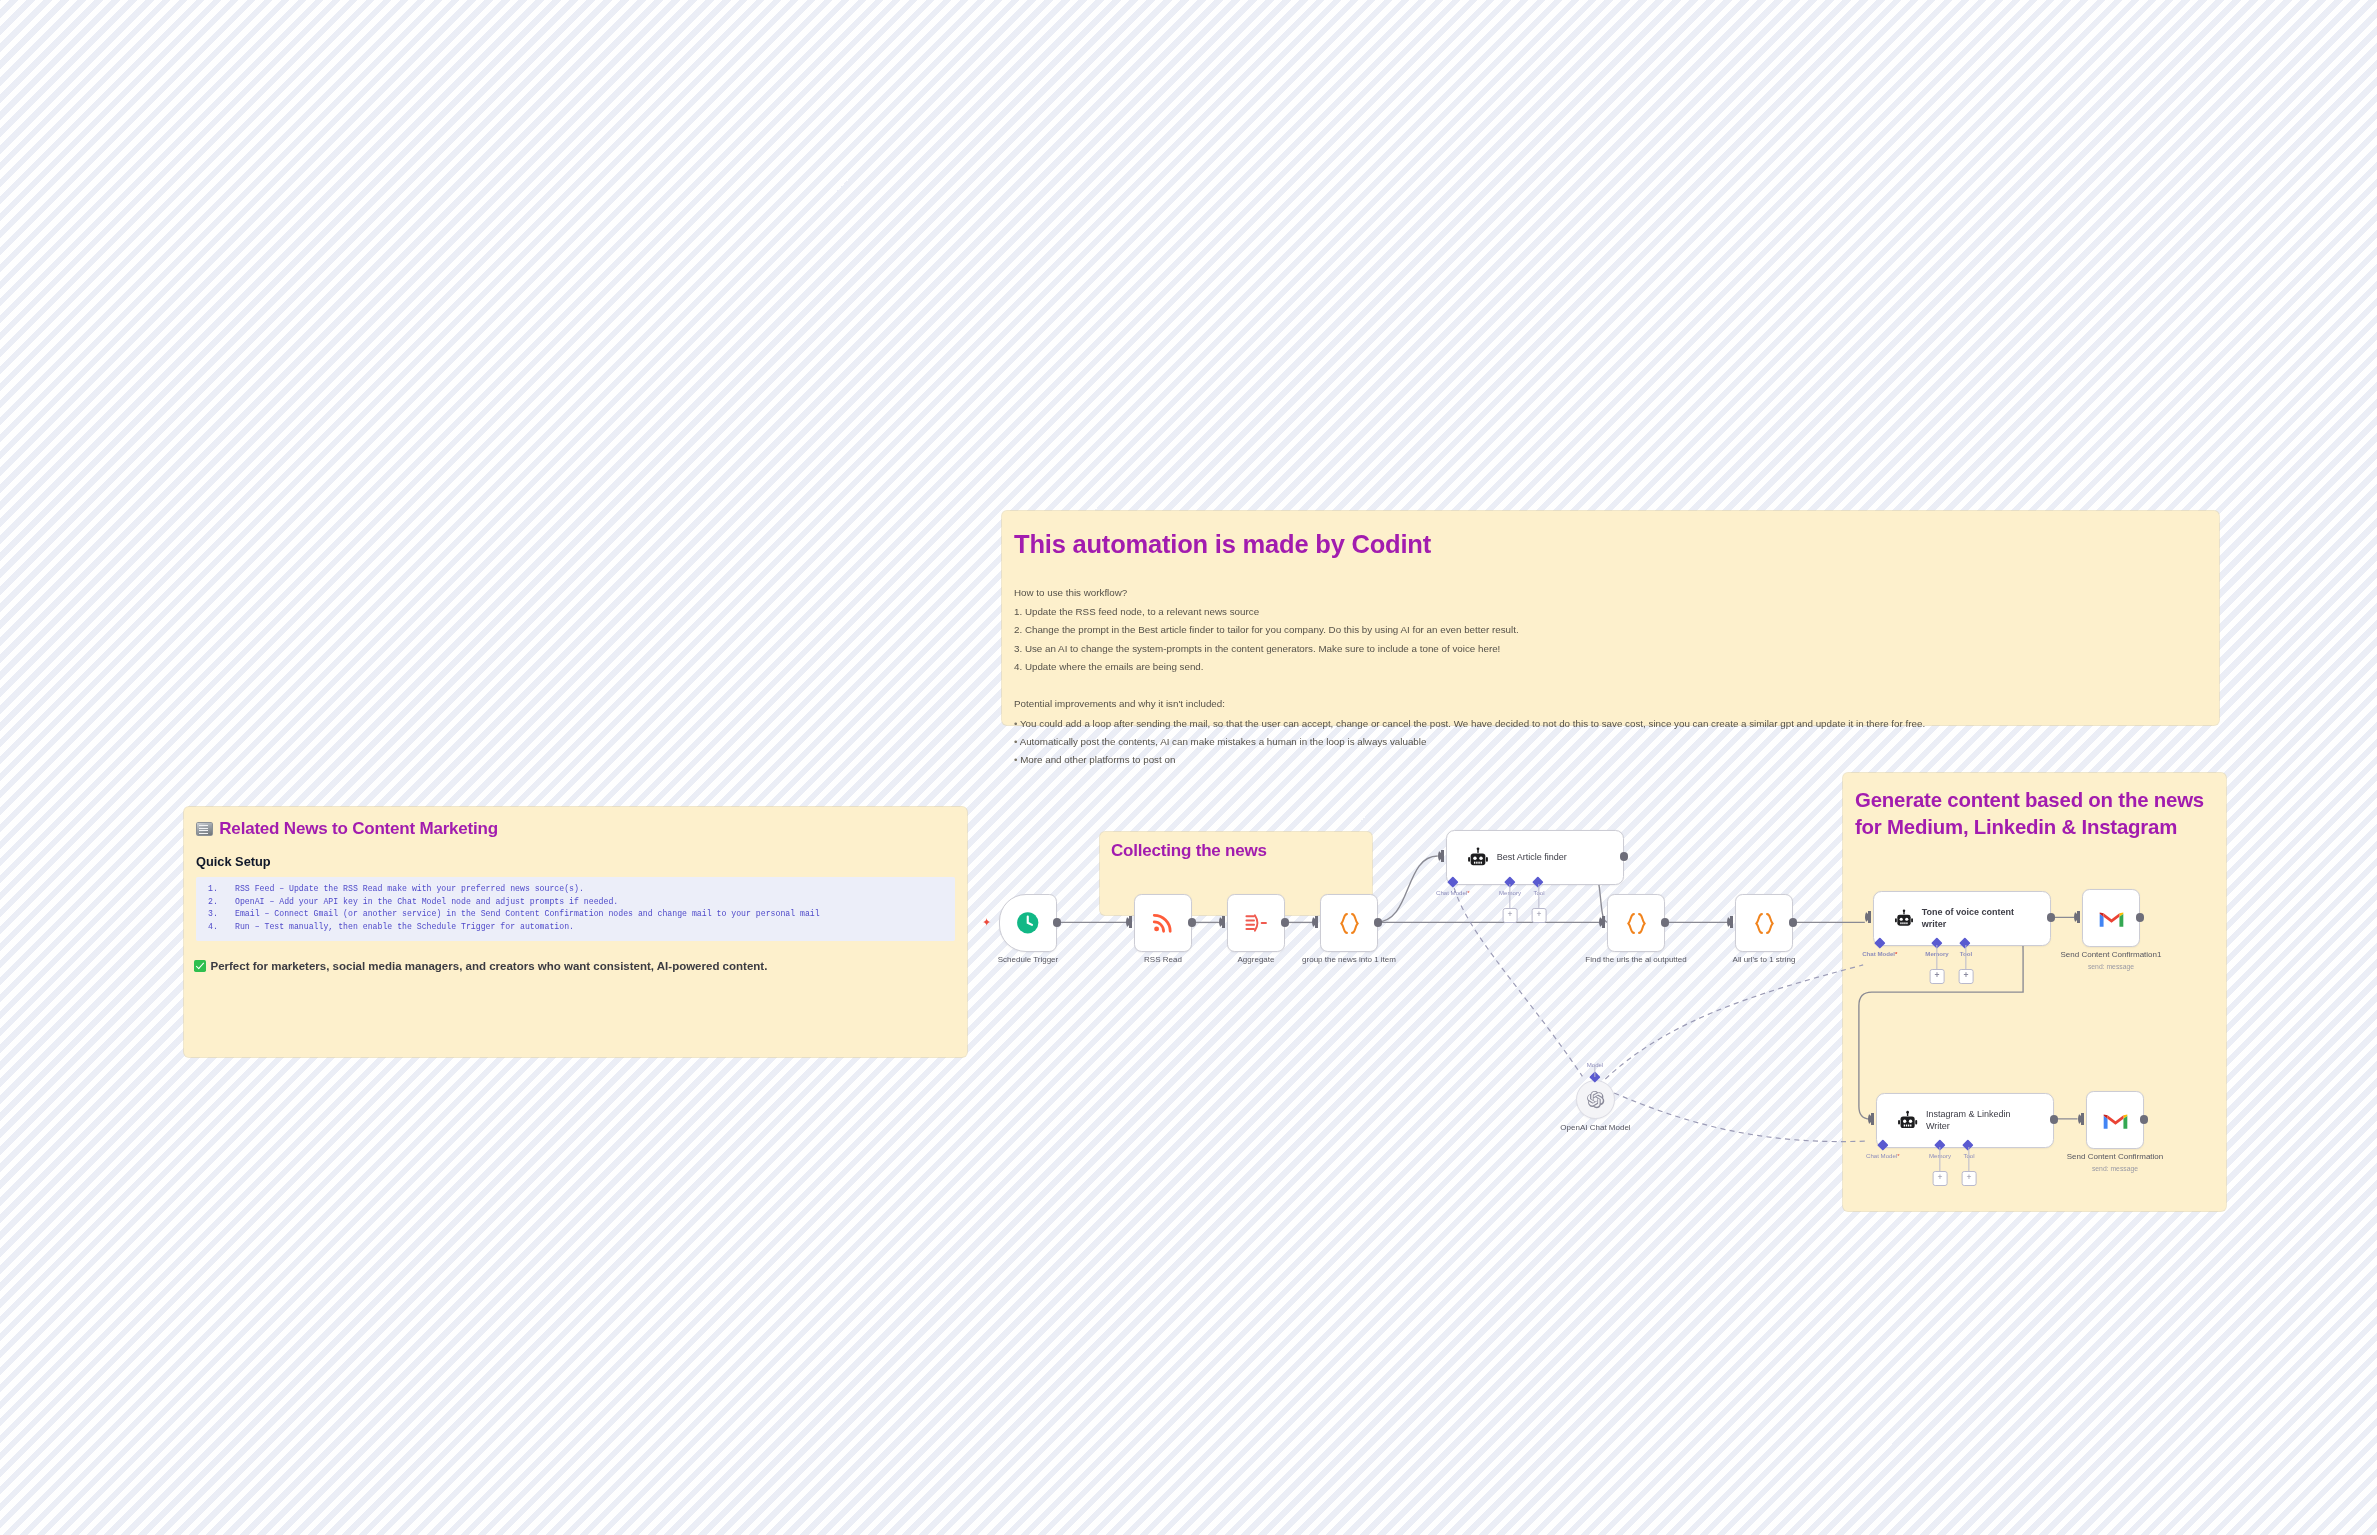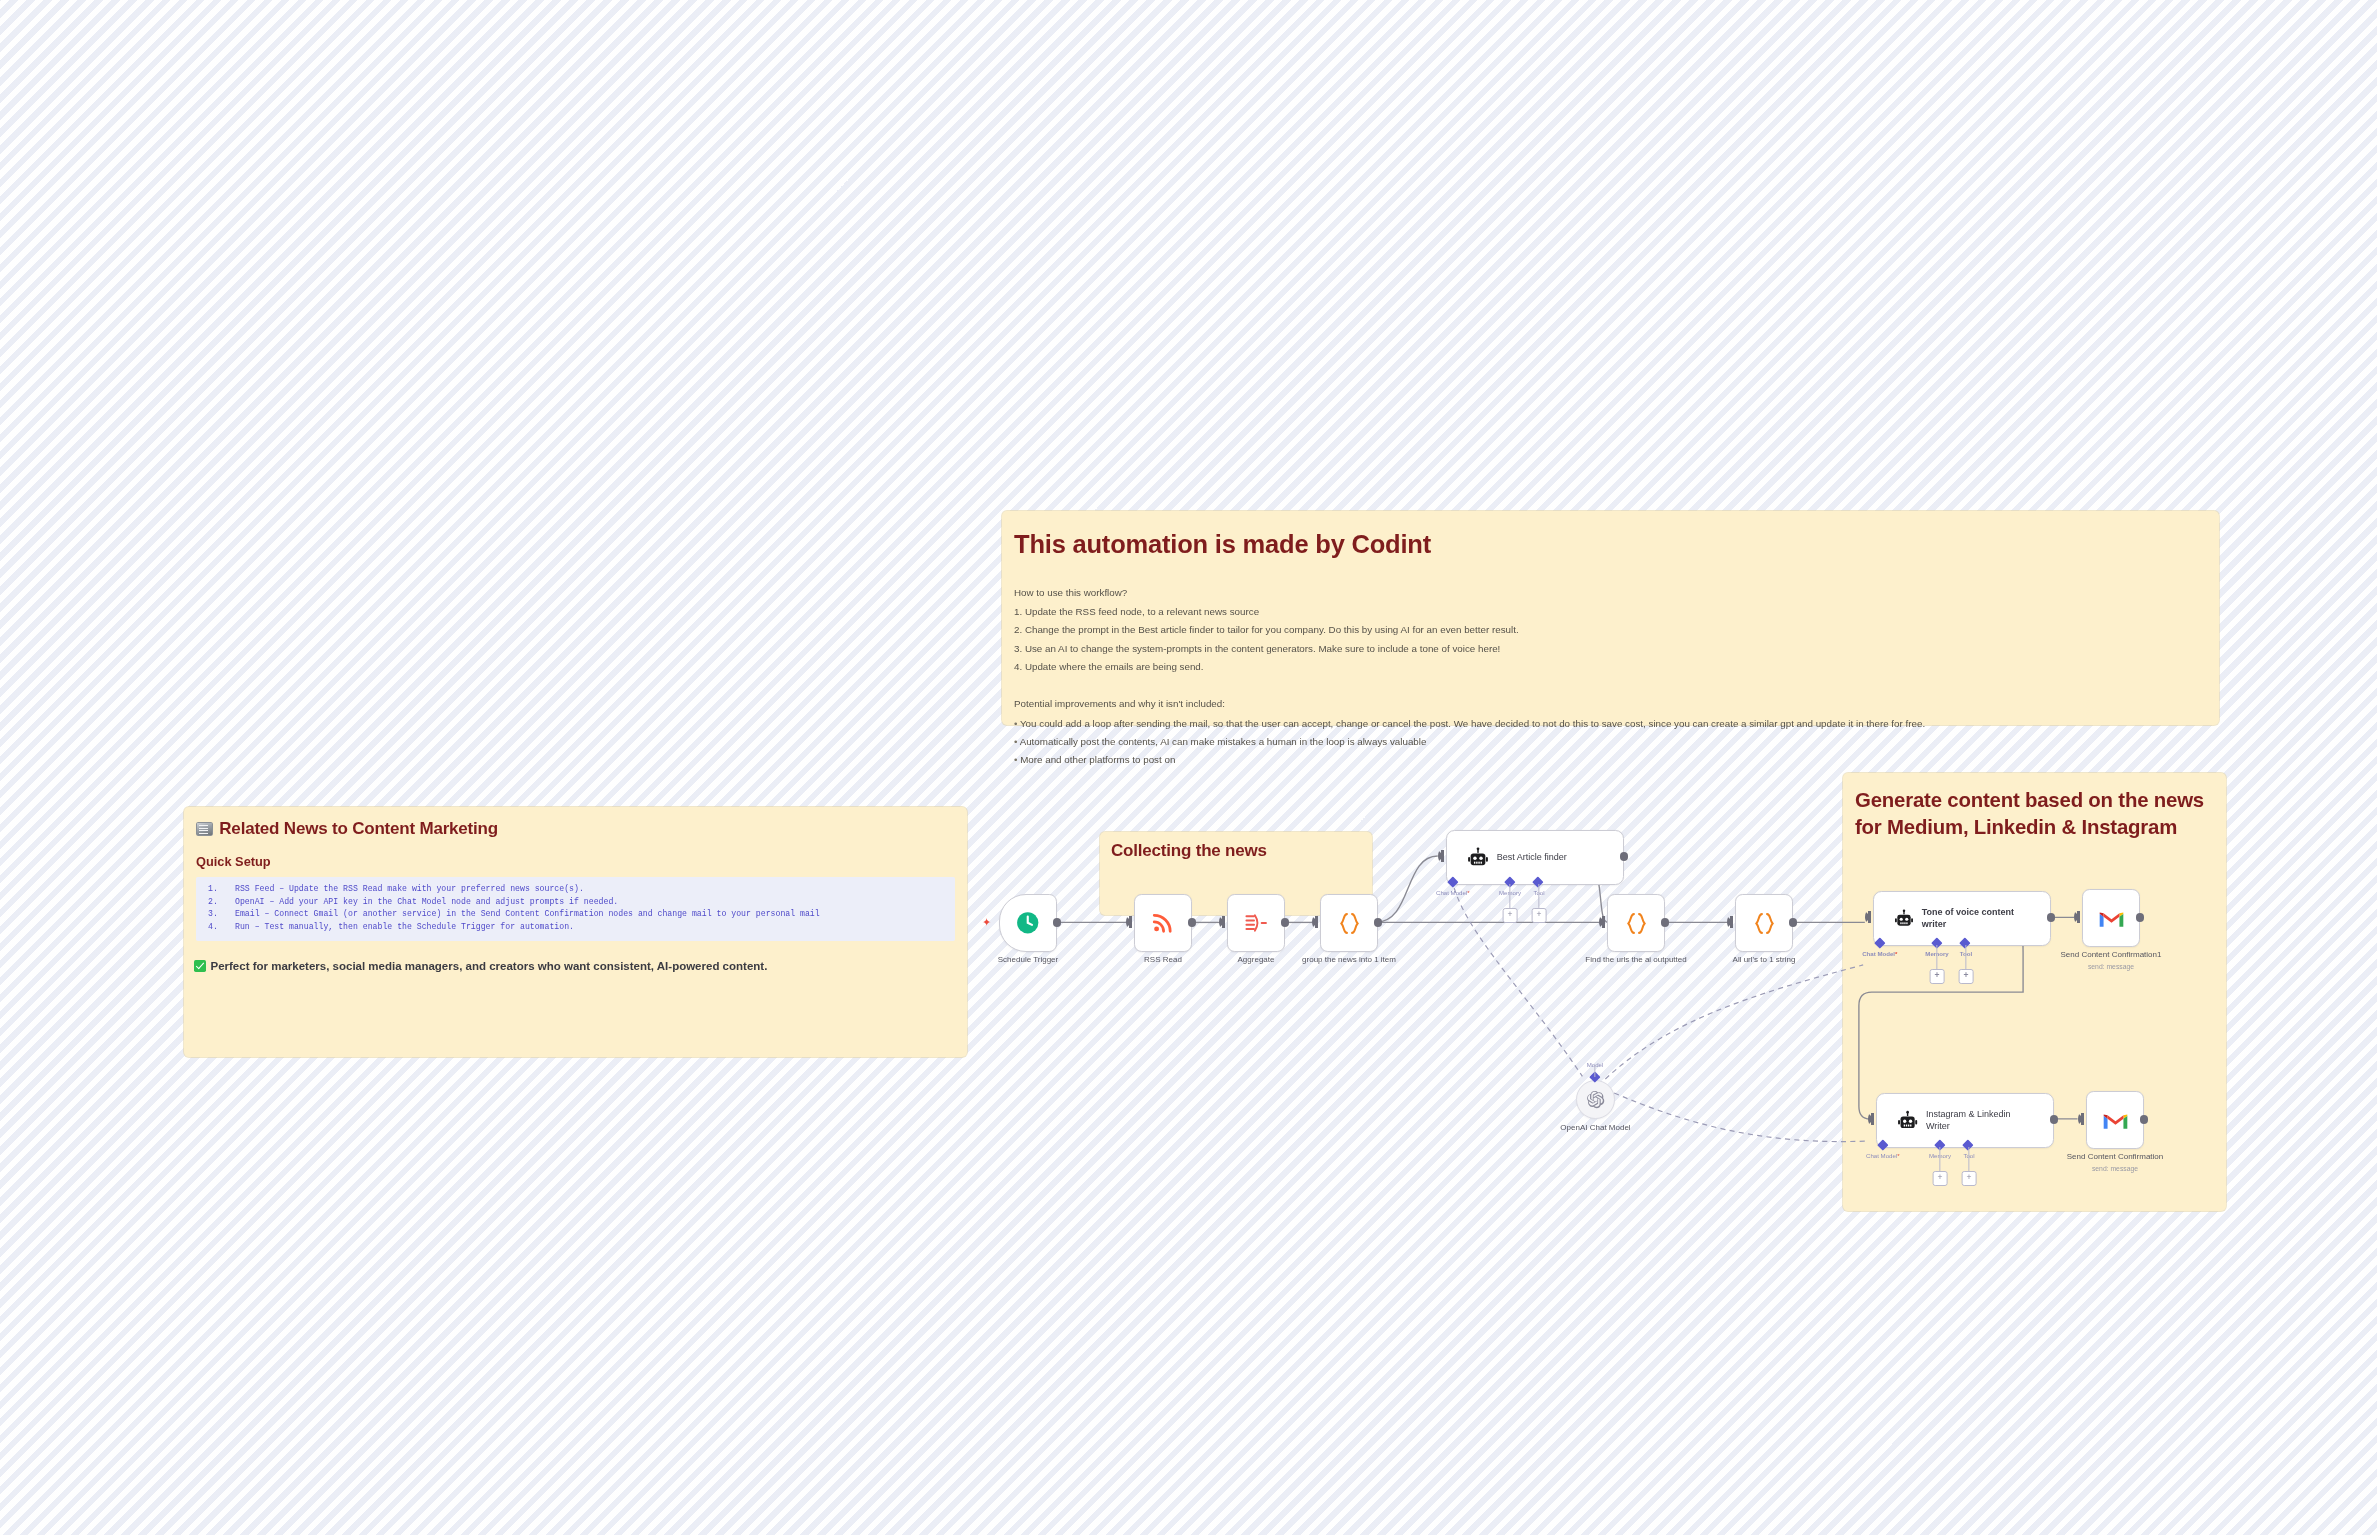--- a/index.html
+++ b/index.html
@@ -34,21 +34,21 @@
   
   .sticky {
     position: absolute;
     background: #fdf0cc;
     border-radius: 5.1px;
     box-sizing: border-box;
     box-shadow: 0 0 0 0.9px rgba(226,210,160,0.55);
   }
   .sticky-title {
     font-weight: 700;
-    color: #7f1d1d;
+    color: #a21caf;
     letter-spacing: -0.2px;
   }
 
   
   #note-automation {
     left: 1002px; top: 511px;
     width: 1217px; height: 214px;
     padding: 0;
   }
   #note-automation .sticky-title {
@@ -109,21 +109,21 @@
   .rel-desc {
     margin: 12px 12px 0 12px;
     font-size: 9px;
     line-height: 1.5;
     color: #57534a;
   }
   .rel-sub {
     margin: 15.3px 0 0 12px;
     font-size: 12.8px;
     font-weight: 700;
-    color: #7f1d1d;
+    color: #0f172a;
   }
   .code-block {
     margin: 7.7px 12px 0 12px;
     background: #eceef9;
     border-radius: 1.7px;
     padding: 6px 0 6.8px 0;
     font-family: "Liberation Mono", "DejaVu Sans Mono", monospace;
     font-size: 8.2px;
     line-height: 1.55;
     color: #4f4ac9;

